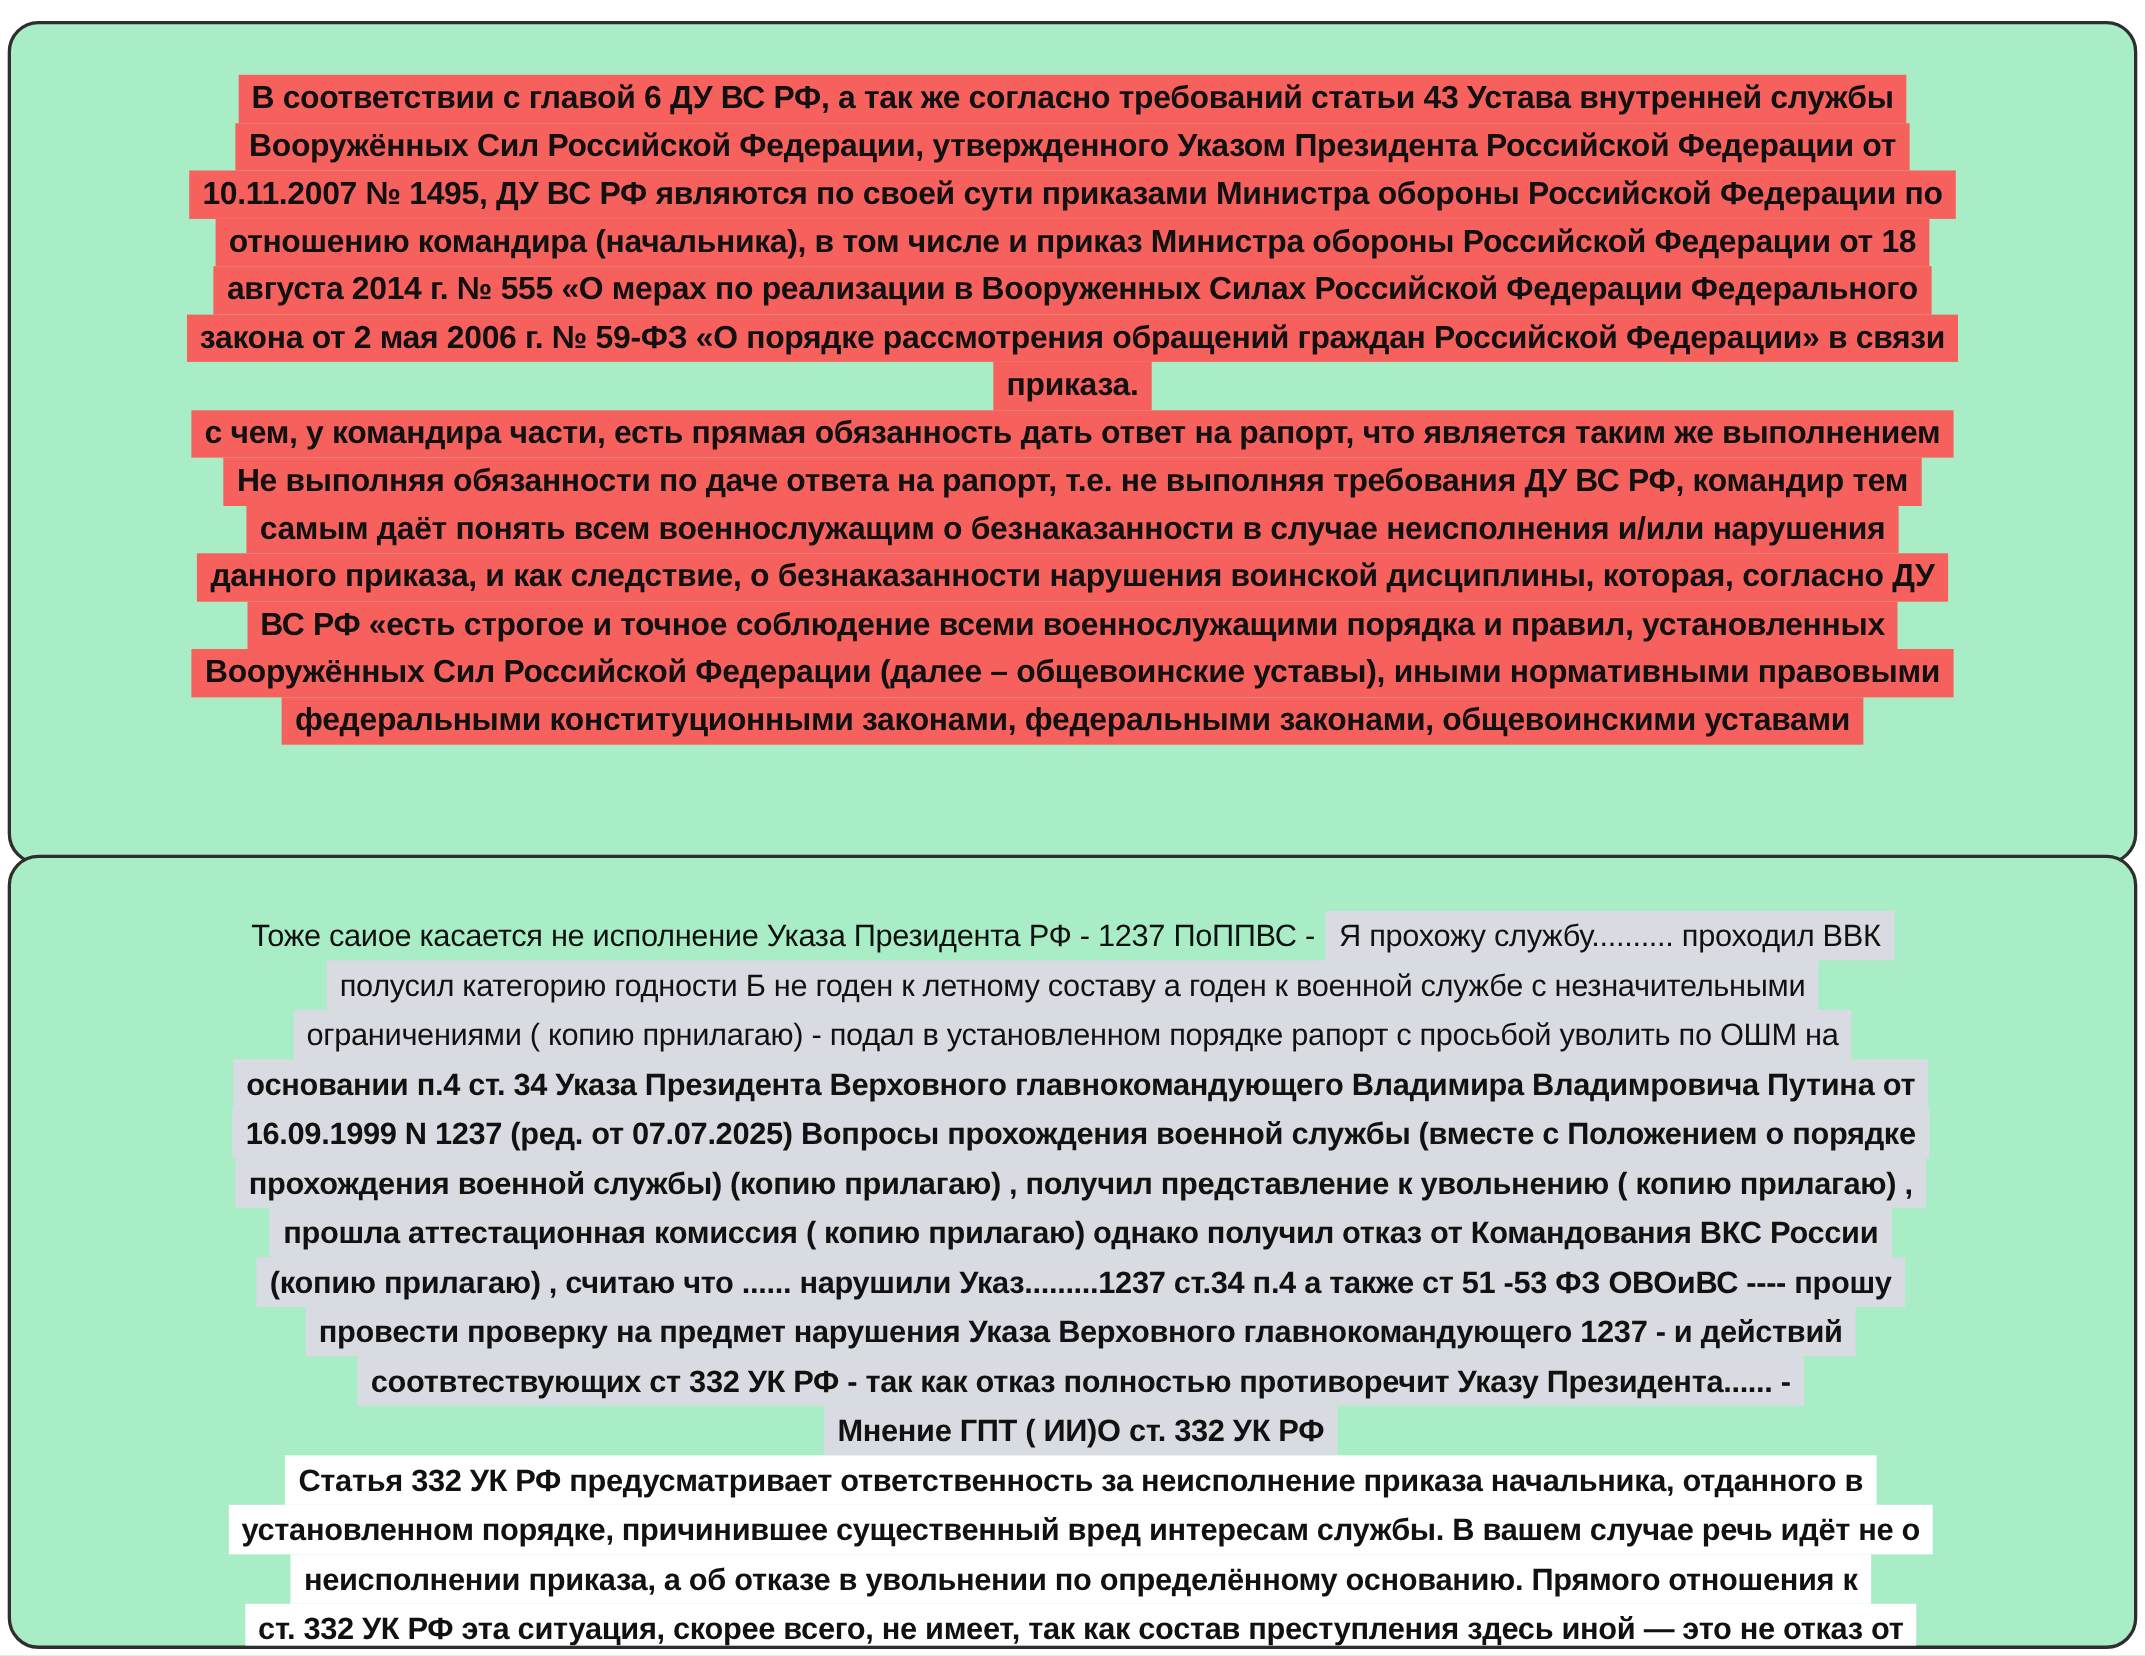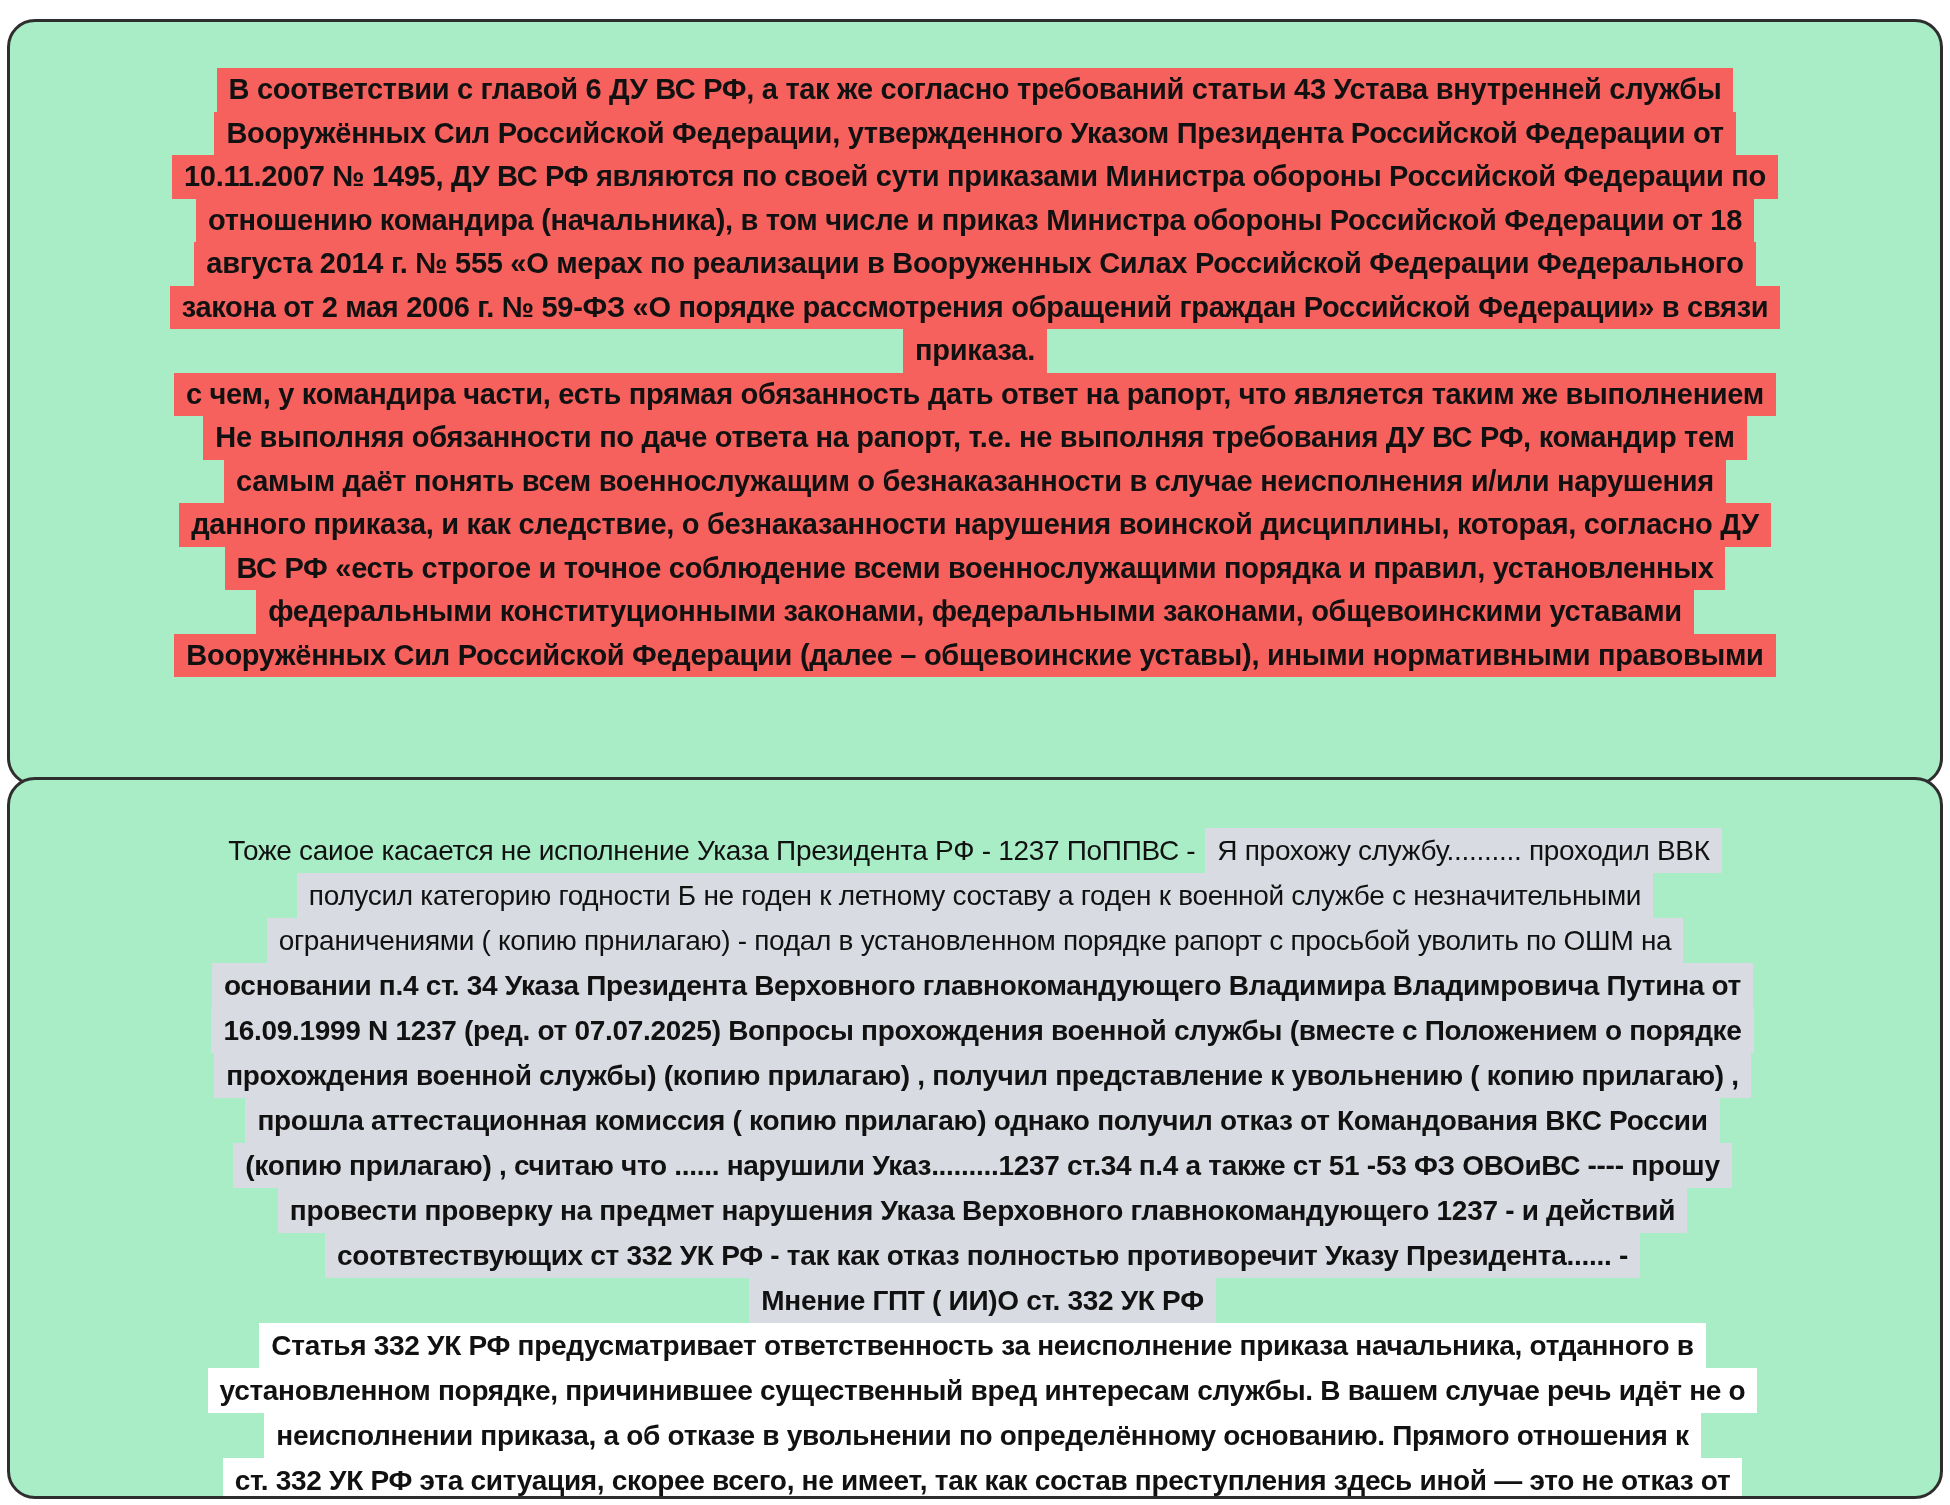--- a/index.html
+++ b/index.html
@@ -52,22 +52,22 @@
   <div class="line p1-line"><span class="mark red">10.11.2007 № 1495, ДУ ВС РФ являются по своей сути приказами Министра обороны Российской Федерации по</span></div>
   <div class="line p1-line"><span class="mark red">отношению командира (начальника), в том числе и приказ Министра обороны Российской Федерации от 18</span></div>
   <div class="line p1-line"><span class="mark red">августа 2014 г. № 555 «О мерах по реализации в Вооруженных Силах Российской Федерации Федерального</span></div>
   <div class="line p1-line"><span class="mark red">закона от 2 мая 2006 г. № 59-ФЗ «О порядке рассмотрения обращений граждан Российской Федерации» в связи</span></div>
   <div class="line p1-line"><span class="mark red">приказа.</span></div>
   <div class="line p1-line"><span class="mark red">с чем, у командира части, есть прямая обязанность дать ответ на рапорт, что является таким же выполнением</span></div>
   <div class="line p1-line"><span class="mark red">Не выполняя обязанности по даче ответа на рапорт, т.е. не выполняя требования ДУ ВС РФ, командир тем</span></div>
   <div class="line p1-line"><span class="mark red">самым даёт понять всем военнослужащим о безнаказанности в случае неисполнения и/или нарушения</span></div>
   <div class="line p1-line"><span class="mark red">данного приказа, и как следствие, о безнаказанности нарушения воинской дисциплины, которая, согласно ДУ</span></div>
   <div class="line p1-line"><span class="mark red">ВС РФ «есть строгое и точное соблюдение всеми военнослужащими порядка и правил, установленных</span></div>
+  <div class="line p1-line"><span class="mark red">Вооружённых Сил Российской Федерации (далее – общевоинские уставы), иными нормативными правовыми</span></div>
   <div class="line p1-line"><span class="mark red">федеральными конституционными законами, федеральными законами, общевоинскими уставами</span></div>
-  <div class="line p1-line"><span class="mark red">Вооружённых Сил Российской Федерации (далее – общевоинские уставы), иными нормативными правовыми</span></div>
 </div>
 
 <div class="panel" id="panel-bottom">
   <div class="line p2-line">
     <span class="seg reg">Тоже саиое касается не исполнение Указа Президента РФ - 1237 ПоППВС -</span><span class="seg mark gray reg">Я прохожу службу.......... проходил ВВК</span>
   </div>
   <div class="line p2-line"><span class="mark gray reg">полусил категорию годности Б не годен к летному составу а годен к военной службе с незначительными</span></div>
   <div class="line p2-line"><span class="mark gray reg">ограничениями ( копию прнилагаю) - подал в установленном порядке рапорт с просьбой уволить по ОШМ на</span></div>
   <div class="line p2-line"><span class="mark gray bold">основании п.4 ст. 34 Указа Президента Верховного главнокомандующего Владимира Владимровича Путина от</span></div>
   <div class="line p2-line"><span class="mark gray bold">16.09.1999 N 1237 (ред. от 07.07.2025) Вопросы прохождения военной службы (вместе с Положением о порядке</span></div>

